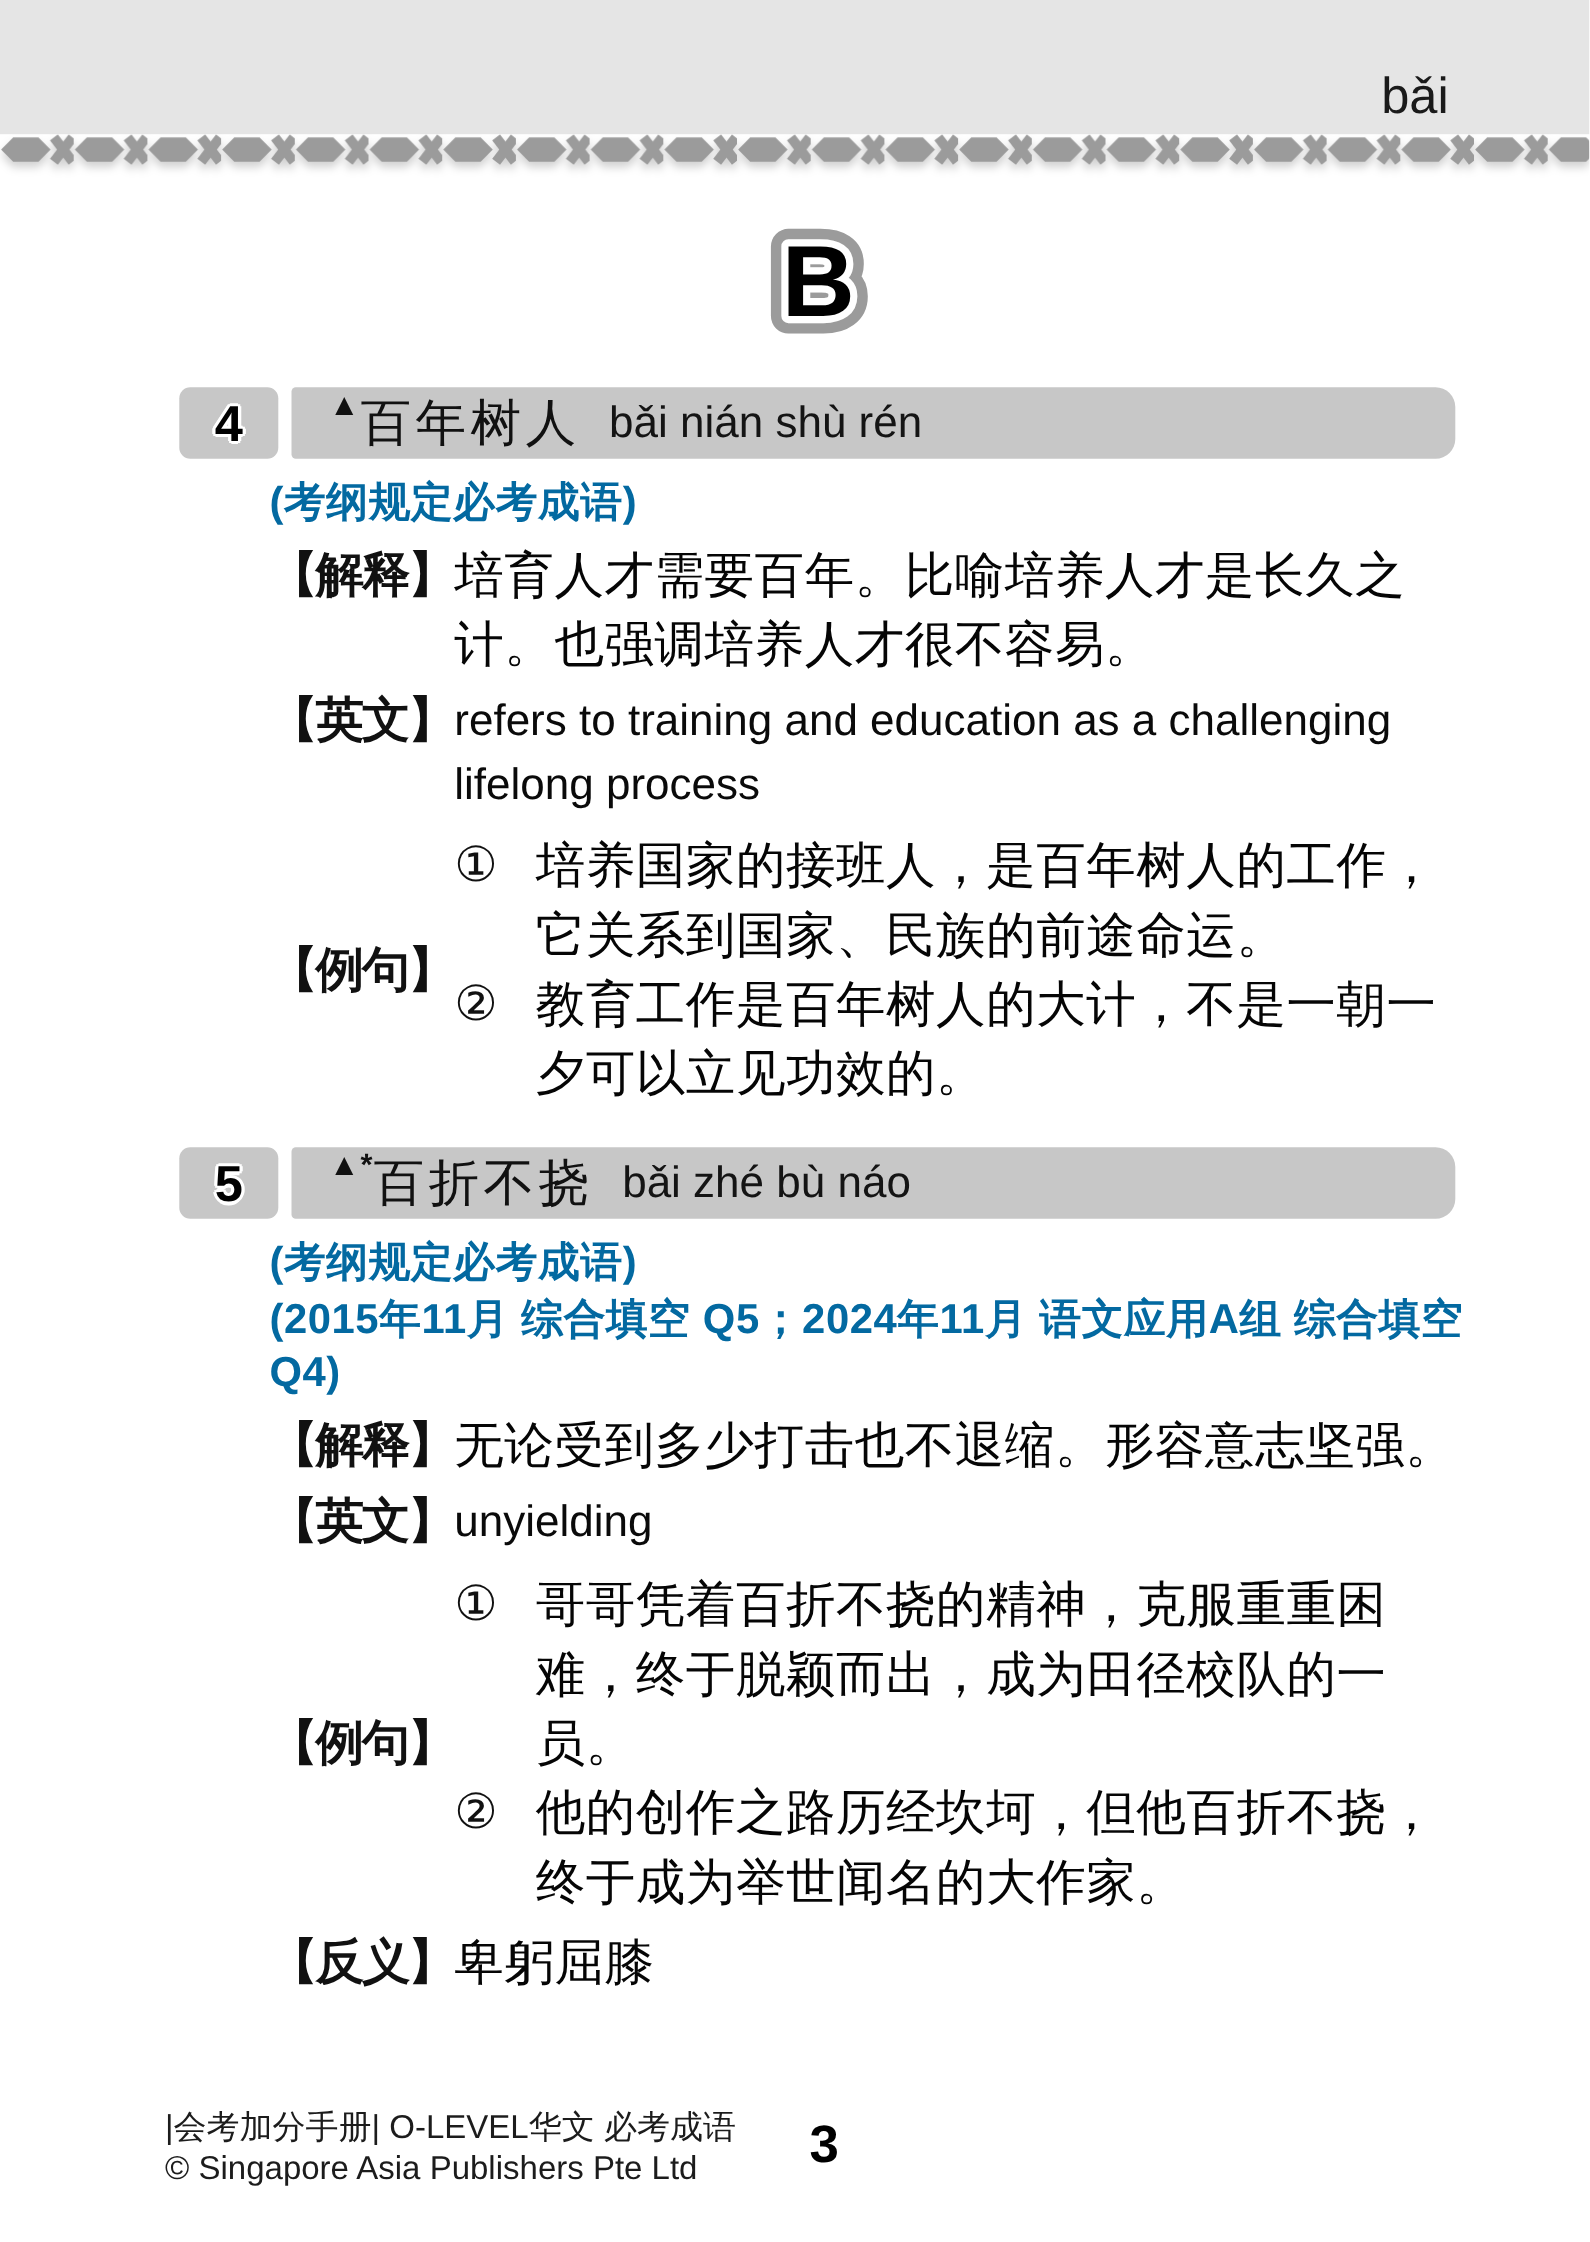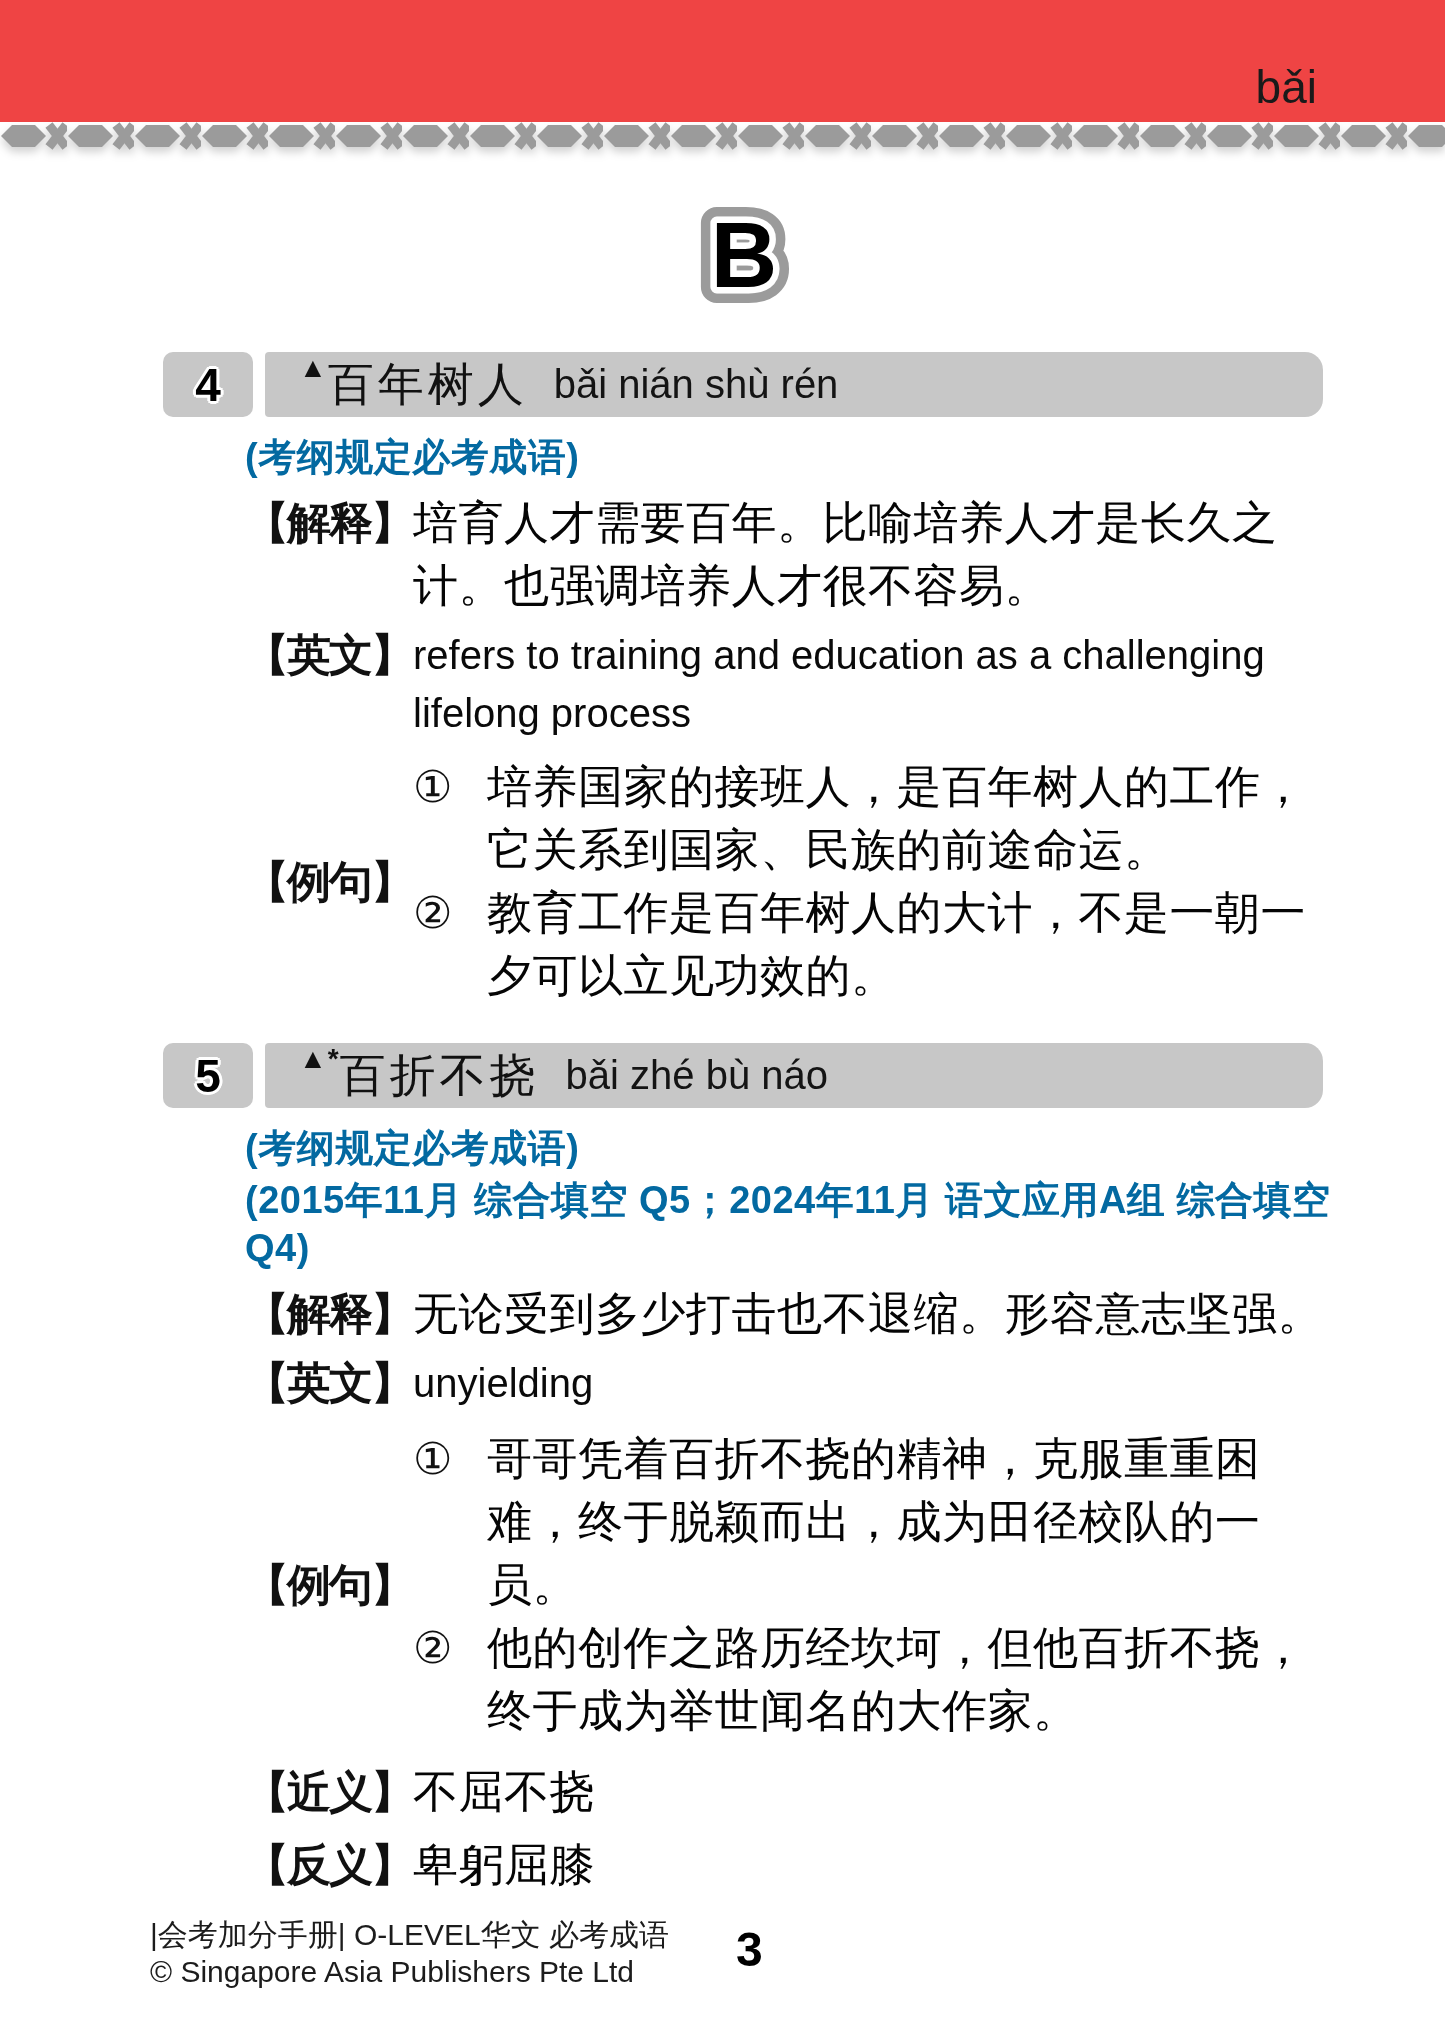--- a/index.html
+++ b/index.html
@@ -9,21 +9,21 @@
     font-family:"Liberation Sans", sans-serif;
     color:#111;
     position:relative;
     overflow:hidden;
   }
   .page { position:absolute; inset:0; }
 
   
   .top-band {
     position:absolute; top:0; left:0; width:1445px; height:122px;
-    background:#ef4444;
+    background:#e5e5e5;
   }
   .pinyin-index {
     position:absolute; right:128px; top:64px;
     font-size:46px; line-height:46px; color:#1a1a1a;
   }
   .chain-strip {
     position:absolute; top:122px; left:0; width:1445px; height:28px;
     filter:drop-shadow(0 5px 4px rgba(0,0,0,0.18));
   }
 
@@ -195,24 +195,20 @@
             <span class="bullet">①</span>
             <div class="ex-text cn-text">哥哥凭着百折不挠的精神，克服重重困难，终于脱颖而出，成为田径校队的一员。</div>
           </div>
           <div class="example">
             <span class="bullet">②</span>
             <div class="ex-text cn-text">他的创作之路历经坎坷，但他百折不挠，终于成为举世闻名的大作家。</div>
           </div>
         </div>
       </div>
 
-      <div class="row row-syn">
-        <span class="label">【近义】</span>
-        <div class="content cn-text">不屈不挠</div>
-      </div>
 
       <div class="row row-ant">
         <span class="label">【反义】</span>
         <div class="content cn-text">卑躬屈膝</div>
       </div>
     </div>
   </section>
 
   <footer class="page-footer">
     <div class="footer-lines">

